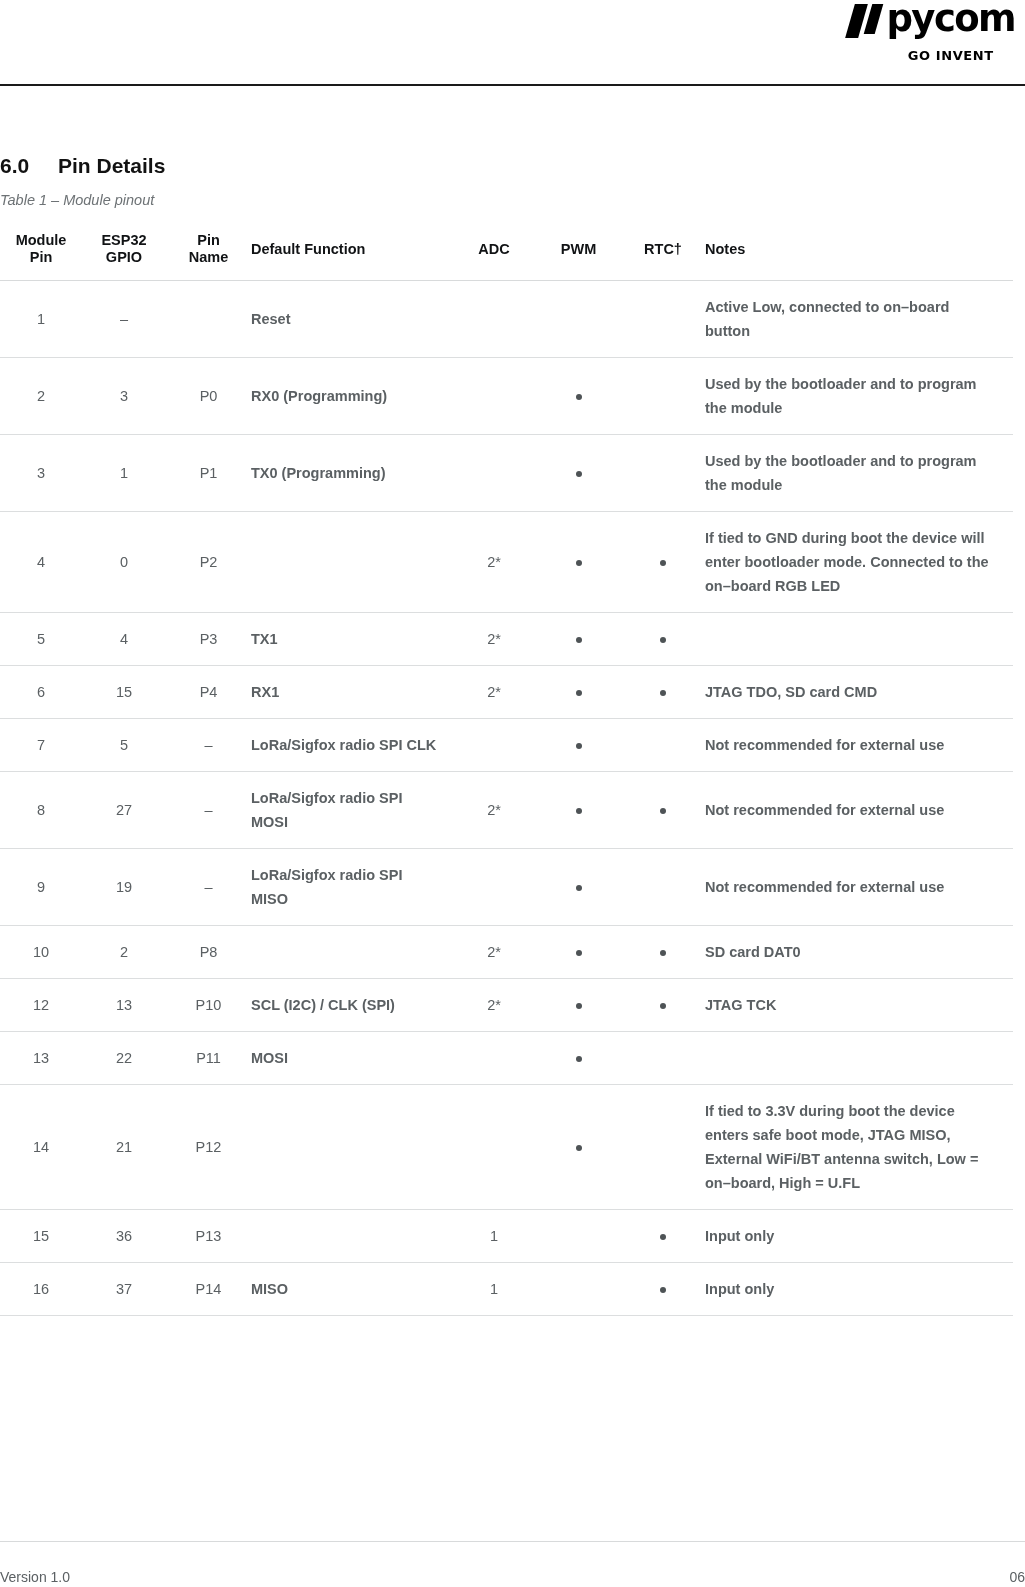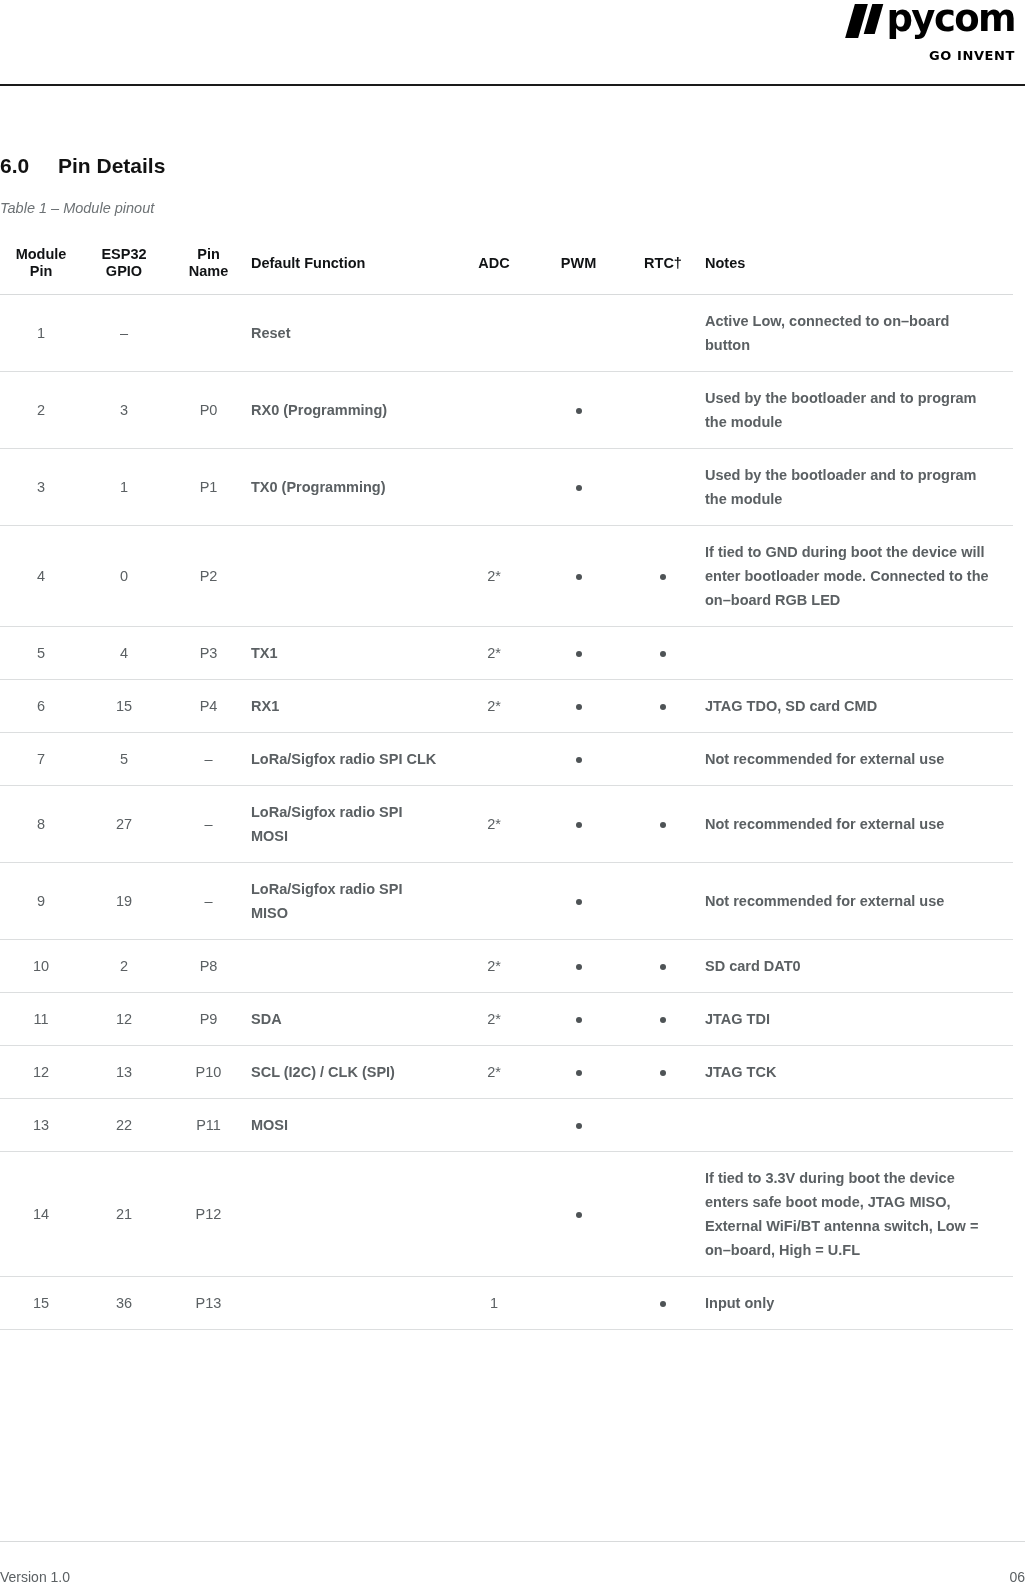--- a/index.html
+++ b/index.html
@@ -43,21 +43,21 @@
     transform: skewX(-16deg);
     margin-right: 5px;
   }
   .logo-mark.m2 {
     height: 30px;
     width: 11px;
   }
   .logo-words {
     display: flex;
     flex-direction: column;
-    align-items: flex-end;
+    align-items: center;
   }
   .logo-name {
     font-family: "DejaVu Sans", sans-serif;
     font-size: 37px;
     line-height: 33px;
     font-weight: 700;
     letter-spacing: -1.6px;
     color: #000;
   }
   .logo-tag {
@@ -78,29 +78,29 @@
     font-family: "Liberation Sans", sans-serif;
     font-size: 21px;
     font-weight: 700;
     color: #121212;
   }
   .section-num {
     width: 58px;
     flex: 0 0 58px;
   }
   .table-caption {
-    margin-top: 22px;
+    margin-top: 14px;
     font-size: 14.5px;
     font-style: italic;
     color: #6d7275;
   }
 
   
   table.pinout {
-    margin-top: 26px;
+    margin-top: 20px;
     width: 1013px;
     border-collapse: collapse;
     table-layout: fixed;
     font-size: 14.5px;
   }
   table.pinout th {
     font-weight: 700;
     color: #111315;
     font-size: 14.5px;
     padding: 4px 0 14px 0;
@@ -304,30 +304,20 @@
         <td class="col-c">10</td>
         <td class="col-c">2</td>
         <td class="col-c">P8</td>
         <td class="col-l func"></td>
         <td class="col-c">2*</td>
         <td class="col-c"><span class="dot"></span></td>
         <td class="col-c"><span class="dot"></span></td>
         <td class="col-l notes">SD card DAT0</td>
       </tr>
       <tr>
-        <td class="col-c">11</td>
-        <td class="col-c">12</td>
-        <td class="col-c">P9</td>
-        <td class="col-l func">SDA</td>
-        <td class="col-c">2*</td>
-        <td class="col-c"><span class="dot"></span></td>
-        <td class="col-c"><span class="dot"></span></td>
-        <td class="col-l notes">JTAG TDI</td>
-      </tr>
-      <tr>
         <td class="col-c">12</td>
         <td class="col-c">13</td>
         <td class="col-c">P10</td>
         <td class="col-l func">SCL (I2C) / CLK (SPI)</td>
         <td class="col-c">2*</td>
         <td class="col-c"><span class="dot"></span></td>
         <td class="col-c"><span class="dot"></span></td>
         <td class="col-l notes">JTAG TCK</td>
       </tr>
       <tr>
@@ -353,19 +343,29 @@
       <tr>
         <td class="col-c">15</td>
         <td class="col-c">36</td>
         <td class="col-c">P13</td>
         <td class="col-l func"></td>
         <td class="col-c">1</td>
         <td class="col-c"></td>
         <td class="col-c"><span class="dot"></span></td>
         <td class="col-l notes">Input only</td>
       </tr>
+      <tr>
+        <td class="col-c">16</td>
+        <td class="col-c">37</td>
+        <td class="col-c">P14</td>
+        <td class="col-l func">MISO</td>
+        <td class="col-c">1</td>
+        <td class="col-c"></td>
+        <td class="col-c"><span class="dot"></span></td>
+        <td class="col-l notes">Input only</td>
+      </tr>
     </tbody>
 </table>
 
 <div class="page-footer">
   <span>Version 1.0</span>
   <span>06</span>
 </div>
 
 </body></html>

